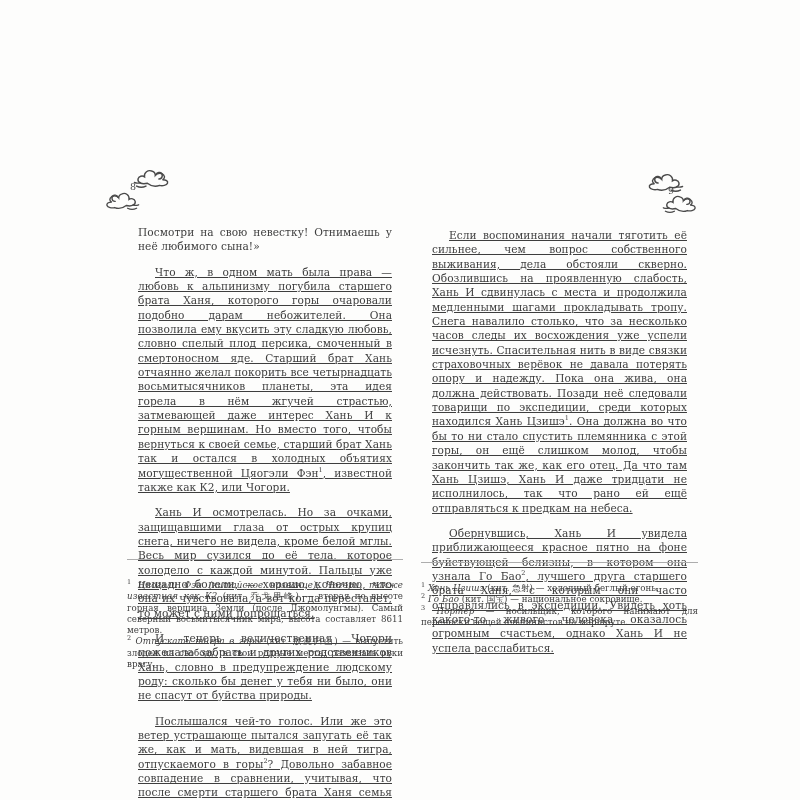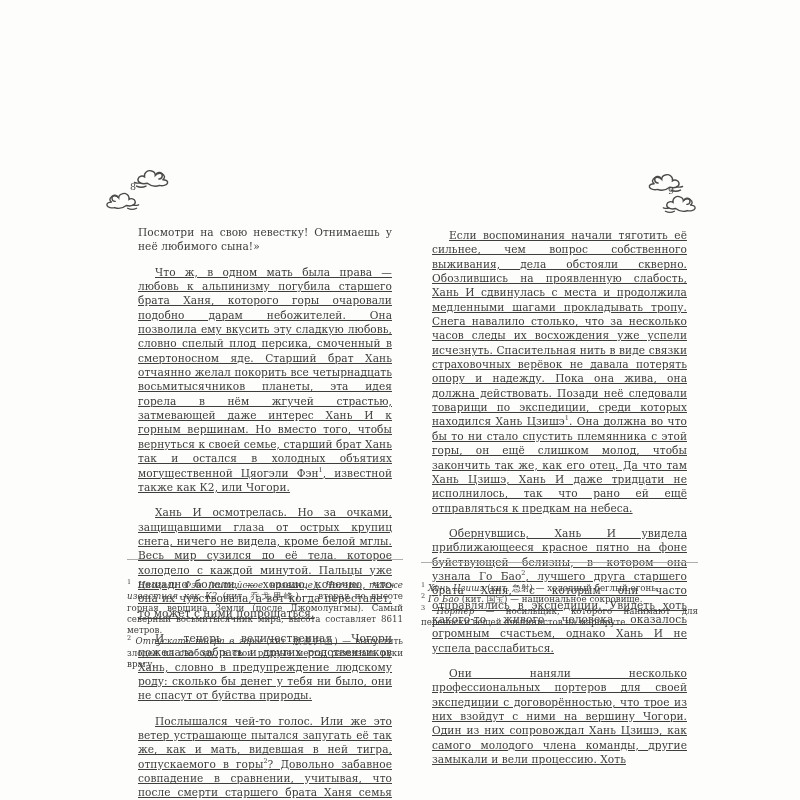--- a/index.html
+++ b/index.html
@@ -76,19 +76,18 @@
     <p class="indent">Послышался чей-то голос. Или же это ветер устрашающе пытался запугать её так же, как и мать, видевшая в ней тигра, отпускаемого в горы<sup>2</sup>? Довольно забавное совпадение в сравнении, учитывая, что после смерти старшего брата Ханя семья решила всю обиду и обвинения вывалить ей на голову.</p>
   </div>
 <div class="footnotes" style="left:127px;top:549px;width:276px">
     <p class="fn"><sup>1</sup> <i>Цяогэли Фэн (китайское название), Чогори, также известная как К2</i> (кит. 乔戈里峰) — вторая по высоте горная вершина Земли (после Джомолунгмы). Самый северный восьмитысячник мира, высота составляет 8611 метров.</p>
     <p class="fn"><sup>2</sup> <i>Отпускать тигра в горы</i> (кит. 放虎归山) — выпустить злодея на свободу, в свои родные места; развязать руки врагу.</p>
   </div>
 
 <div class="page-text" style="left:421px;top:217px;width:277px">
     <p class="indent">Если воспоминания начали тяготить её сильнее, чем вопрос собственного выживания, дела обстояли скверно. Обозлившись на проявленную слабость, Хань И сдвинулась с места и продолжила медленными шагами прокладывать тропу. Снега навалило столько, что за несколько часов следы их восхождения уже успели исчезнуть. Спасительная нить в виде связки страховочных верёвок не давала потерять опору и надежду. Пока она жива, она должна действовать. Позади неё следовали товарищи по экспедиции, среди которых находился Хань Цзишэ<sup>1</sup>. Она должна во что бы то ни стало спустить племянника с этой горы, он ещё слишком молод, чтобы закончить так же, как его отец. Да что там Хань Цзишэ, Хань И даже тридцати не исполнилось, так что рано ей ещё отправляться к предкам на небеса.</p>
     <p class="indent">Обернувшись, Хань И увидела приближающееся красное пятно на фоне буйствующей белизны, в котором она узнала Го Бао<sup>2</sup>, лучшего друга старшего брата Ханя, с которым они часто отправлялись в экспедиции. Увидеть хоть какого-то живого человека оказалось огромным счастьем, однако Хань И не успела расслабиться.</p>
-    <p class="indent">Они наняли несколько профессиональных портеров для своей экспедиции с договорённостью, что трое из них взойдут с ними на вершину Чогори. Один из них сопровождал Хань Цзишэ, как самого молодого члена команды, другие замыкали и вели процессию. Хоть</p>
   </div>
 <div class="footnotes" style="left:421px;top:552px;width:277px">
     <p class="fn"><sup>1</sup> <i>Хань Цзишэ</i> (кит. 急射) — холодный беглый огонь.</p>
     <p class="fn"><sup>2</sup> <i>Го Бао</i> (кит. 国宝) — национальное сокровище.</p>
     <p class="fn"><sup>3</sup> <i>Портер</i> — носильщик, которого нанимают для переноски вещей альпинистов на маршруте.</p>
   </div>
 
 </body></html>

